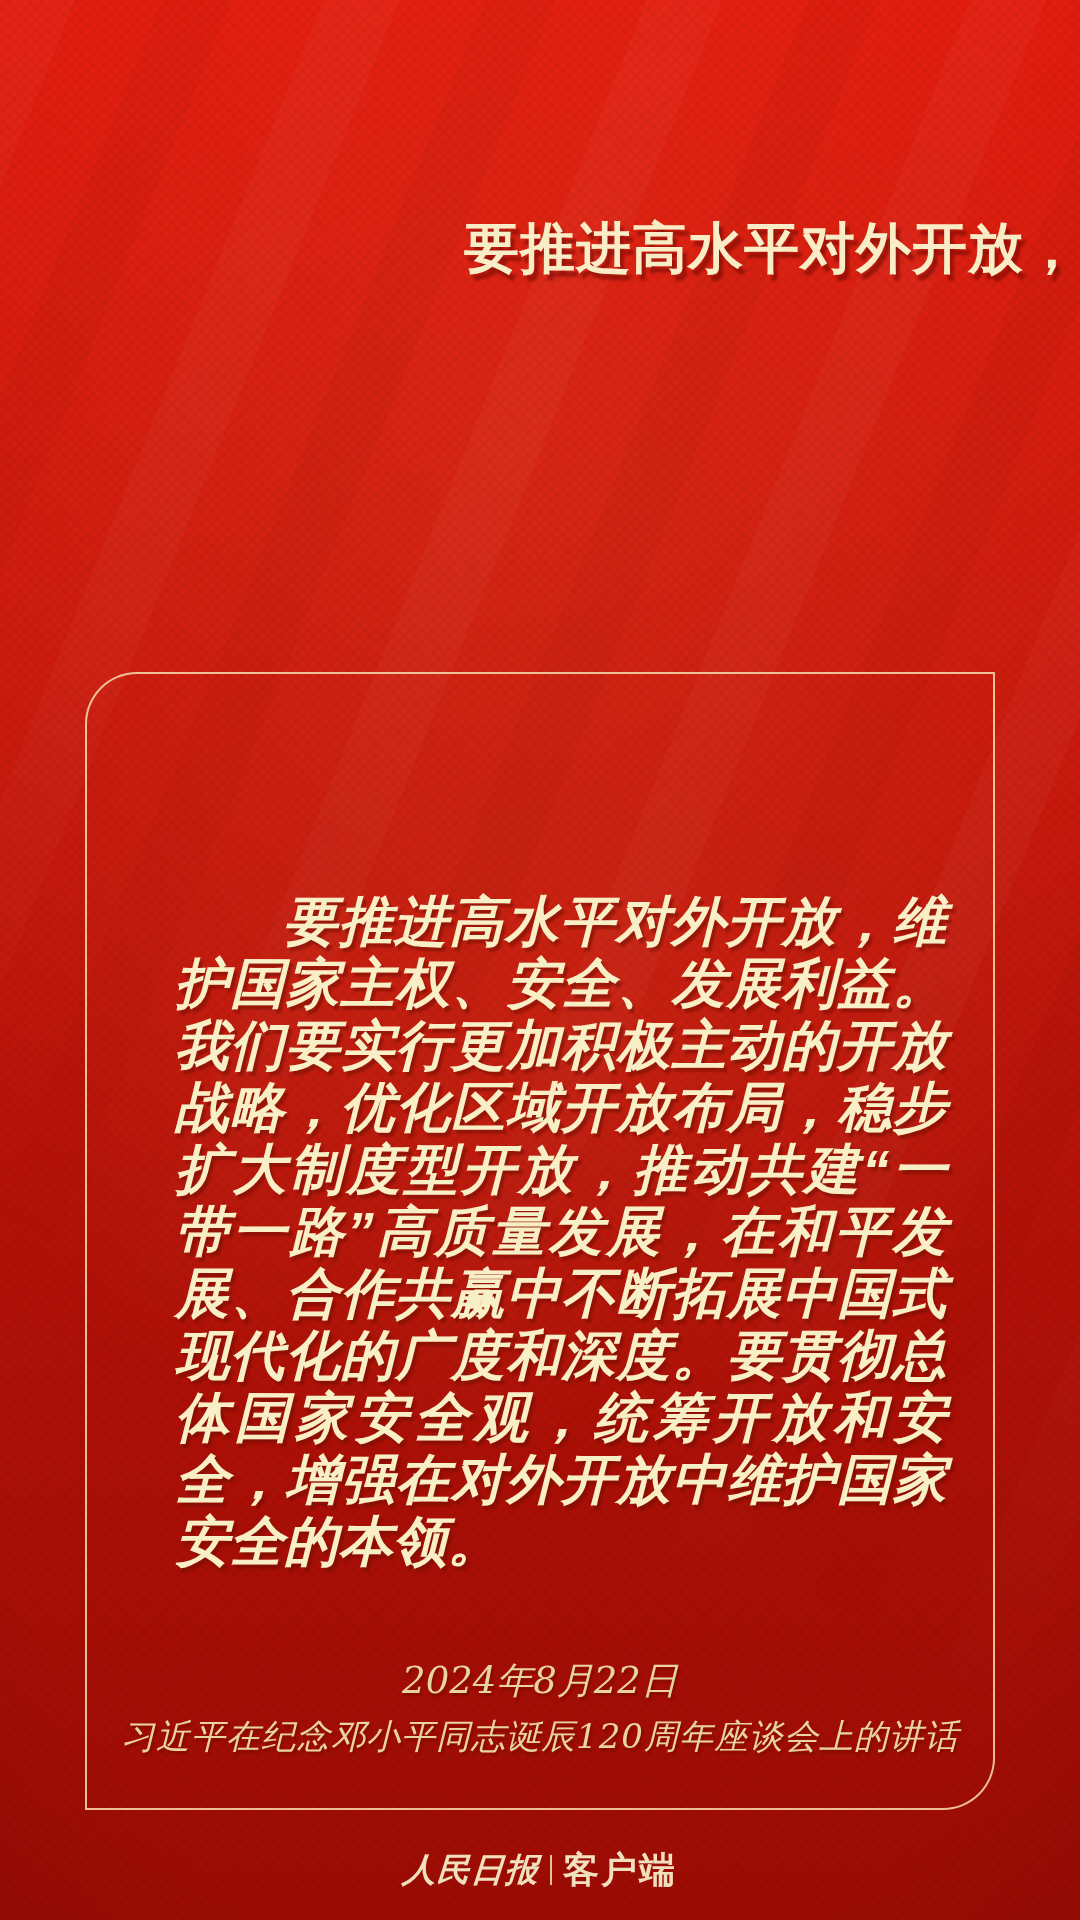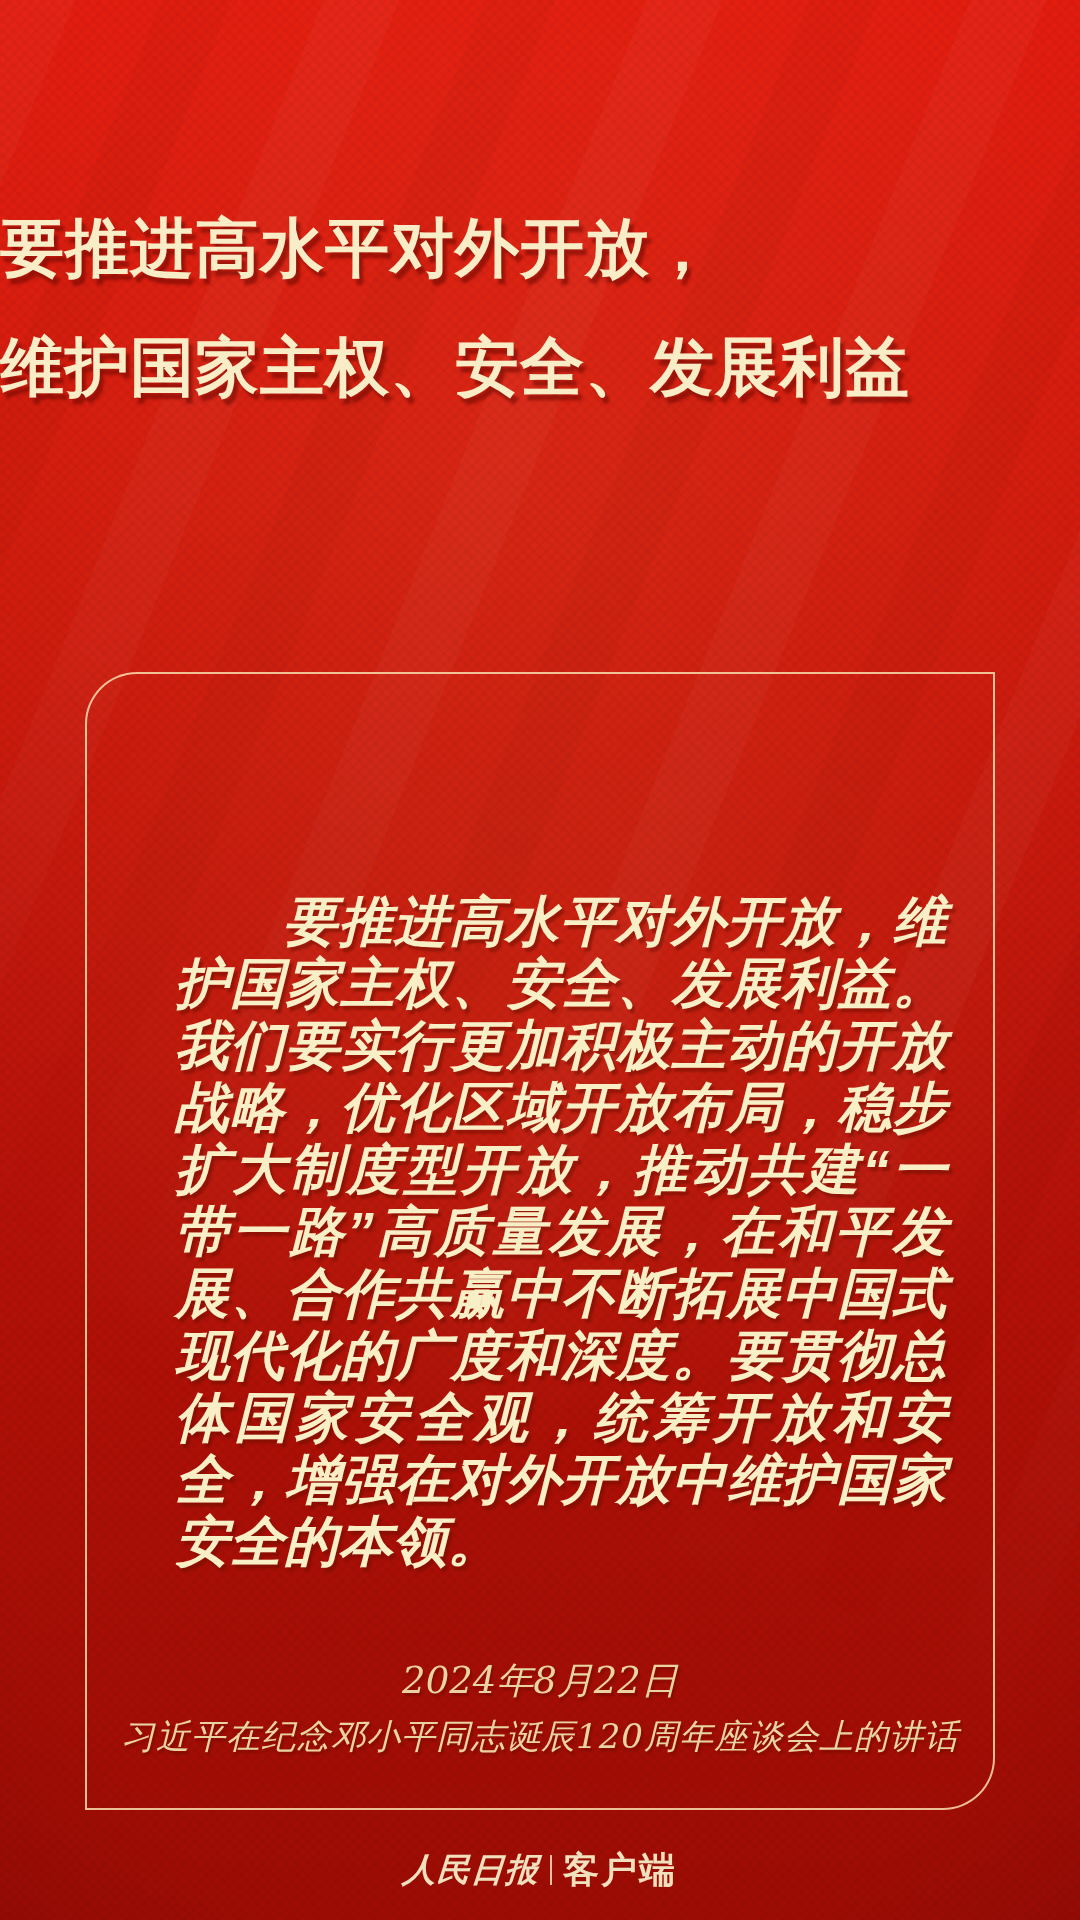--- a/index.html
+++ b/index.html
@@ -32,24 +32,24 @@
     background:
       repeating-linear-gradient(45deg, rgba(0,0,0,0.028) 0 3px, rgba(0,0,0,0) 3px 8px),
       repeating-linear-gradient(-45deg, rgba(0,0,0,0.028) 0 3px, rgba(0,0,0,0) 3px 8px);
   }
   .vignette{
     position:absolute;inset:0;pointer-events:none;
     background:radial-gradient(115% 115% at 50% 42%, rgba(0,0,0,0) 55%, rgba(55,0,0,0.30) 100%);
   }
   .title{
     position:absolute;left:0;top:188px;width:1080px;
-    text-align:left;
+    text-align:right;
     font-family:"DejaVu Serif","Liberation Serif",serif;
     font-weight:bold;
-    font-size:64px;
+    font-size:55px;
     line-height:119px;
     letter-spacing:1px;
     color:#f8edc6;
     text-shadow:4px 6px 3px rgba(105,8,0,0.55);
   }
   .card{
     position:absolute;left:85px;top:672px;width:910px;height:1138px;
     box-sizing:border-box;
     border:2px solid rgba(247,215,170,0.88);
     border-radius:52px 0 52px 0;
@@ -100,21 +100,20 @@
 </head>
 <body>
 
 <div class="poster">
   <div class="silk"></div>
   <div class="weave"></div>
   <div class="vignette"></div>
 
   <div class="title">
     <div>要推进高水平对外开放，</div>
-    <div>维护国家主权、安全、发展利益</div>
   </div>
 
   <div class="card">
     <div class="quote">要推进高水平对外开放，维护国家主权、安全、发展利益。我们要实行更加积极主动的开放战略，优化区域开放布局，稳步扩大制度型开放，推动共建“一带一路”高质量发展，在和平发展、合作共赢中不断拓展中国式现代化的广度和深度。要贯彻总体国家安全观，统筹开放和安全，增强在对外开放中维护国家安全的本领。</div>
     <div class="source">
       <div class="date">2024年8月22日</div>
       <div class="attribution">习近平在纪念邓小平同志诞辰120周年座谈会上的讲话</div>
     </div>
   </div>
 

